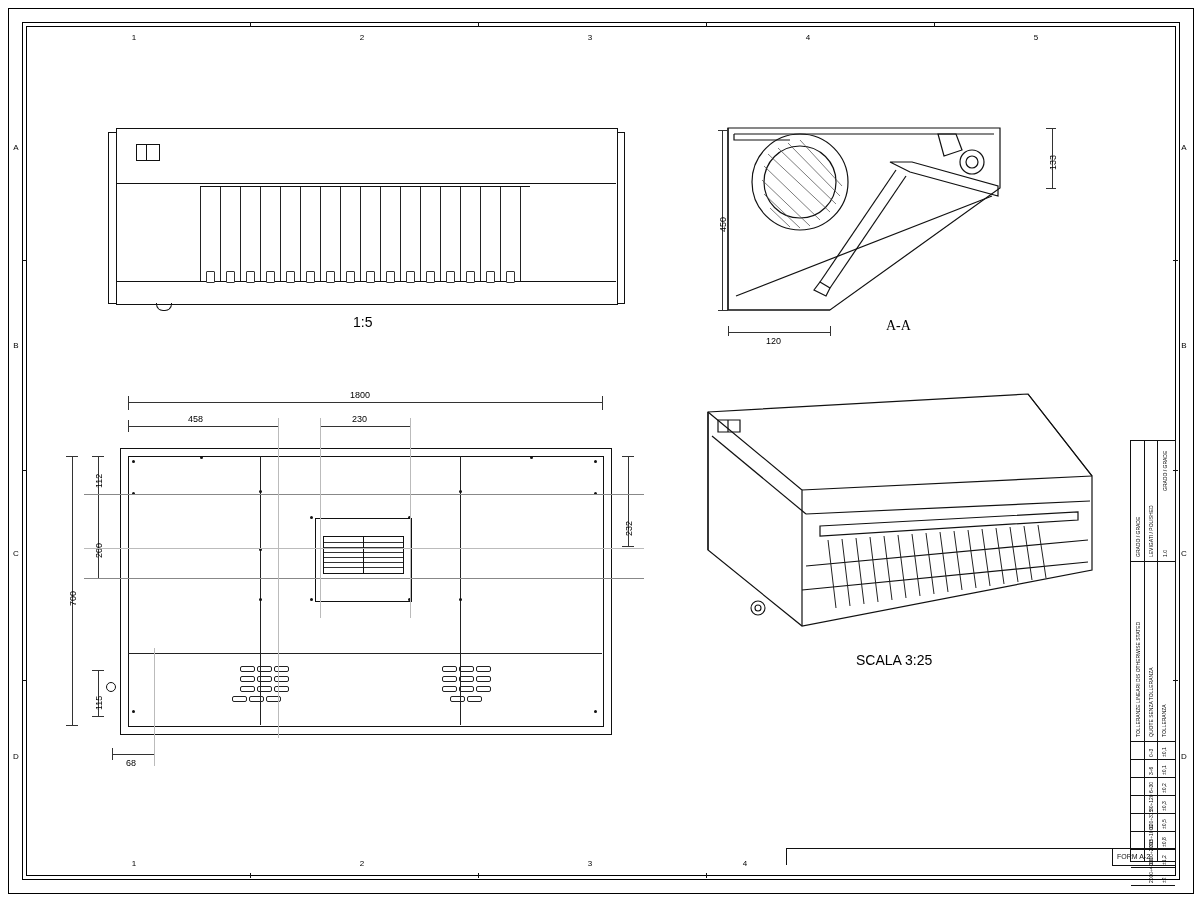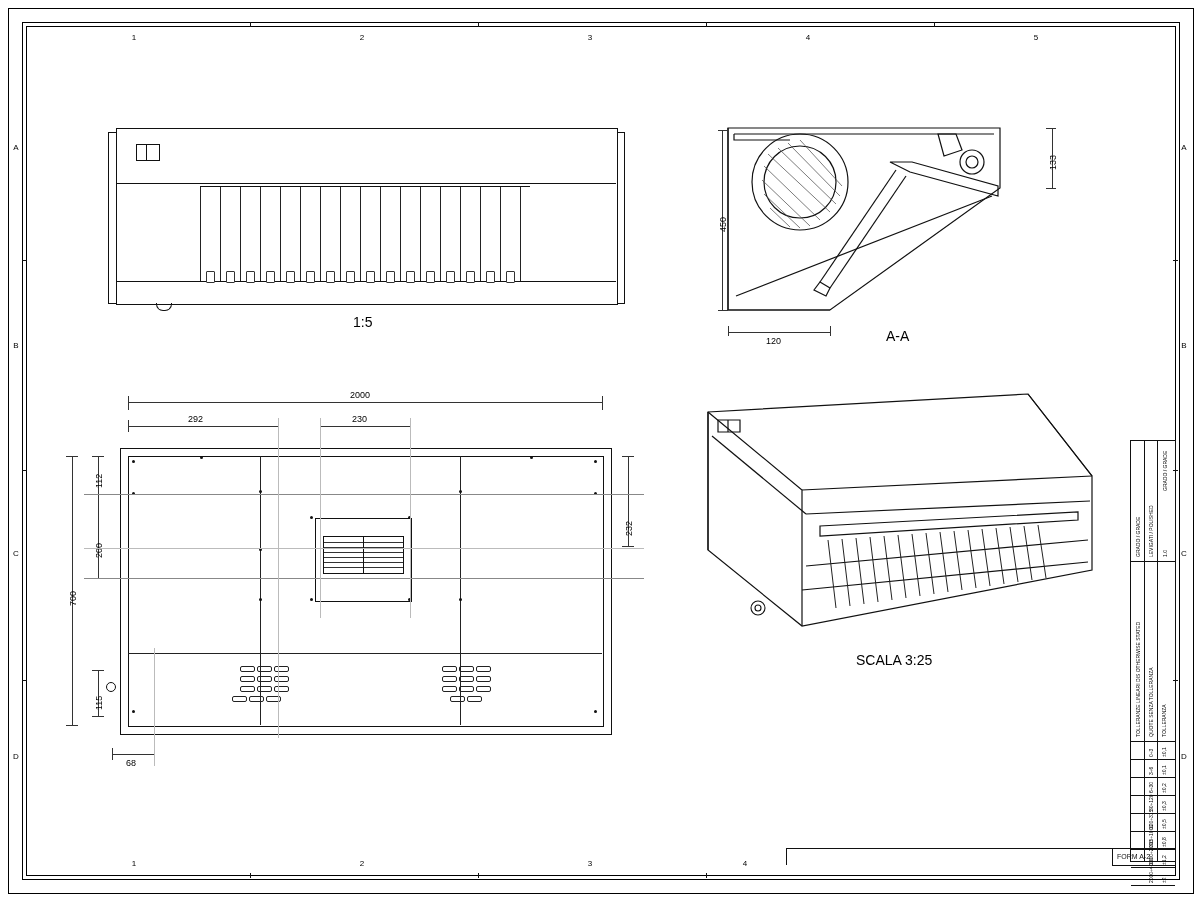--- a/index.html
+++ b/index.html
@@ -191,21 +191,21 @@
     <div class="dim" style="left:18px;top:200px;width:10px;"></div>
     <div class="dimtxt rot" style="left:18px;top:122px;">450</div>
     <div class="dimv" style="left:352px;top:18px;height:60px;"></div>
     <div class="dim" style="left:346px;top:18px;width:10px;"></div>
     <div class="dim" style="left:346px;top:78px;width:10px;"></div>
     <div class="dimtxt rot" style="left:348px;top:60px;">133</div>
     <div class="dim" style="left:28px;top:222px;width:102px;"></div>
     <div class="dimv" style="left:28px;top:216px;height:10px;"></div>
     <div class="dimv" style="left:130px;top:216px;height:10px;"></div>
     <div class="dimtxt" style="left:66px;top:226px;">120</div>
-    <div class="caption" style="left:186px;top:218px;">A-A</div>
+    <div class="caption" style="left:186px;top:208px;font-family:Liberation Serif, serif;">A-A</div>
   </div>
 
   <div id="v3">
     <div class="box"></div>
     <div class="inner"></div>
     <div class="lnv" style="left:140px;top:8px;height:269px;background:#222;"></div>
     <div class="lnv" style="left:340px;top:8px;height:269px;background:#222;"></div>
     <div class="lnh" style="left:8px;top:205px;width:474px;background:#222;"></div>
     <div class="grille"></div>
     <div class="grlines">
@@ -261,26 +261,26 @@
       <div class="dot" style="left:288px;top:150px;"></div>
         <div class="dot" style="left:339px;top:42px;"></div>
       <div class="dot" style="left:339px;top:150px;"></div>
         <div class="dot" style="left:80px;top:8px;"></div>
       <div class="dot" style="left:410px;top:8px;"></div>
     </div>
 
     <div class="dim" style="left:8px;top:-46px;width:474px;"></div>
     <div class="dimv" style="left:8px;top:-52px;height:14px;"></div>
     <div class="dimv" style="left:482px;top:-52px;height:14px;"></div>
-    <div class="dimtxt" style="left:230px;top:-58px;">2000</div>
+    <div class="dimtxt" style="left:230px;top:-58px;">1800</div>
 
     <div class="dim" style="left:8px;top:-22px;width:150px;"></div>
     <div class="dimv" style="left:8px;top:-28px;height:12px;"></div>
     <div class="dimv" style="left:158px;top:-28px;height:12px;"></div>
-    <div class="dimtxt" style="left:68px;top:-34px;">292</div>
+    <div class="dimtxt" style="left:68px;top:-34px;">458</div>
 
     <div class="dim" style="left:200px;top:-22px;width:90px;"></div>
     <div class="dimv" style="left:200px;top:-28px;height:12px;"></div>
     <div class="dimv" style="left:290px;top:-28px;height:12px;"></div>
     <div class="dimtxt" style="left:232px;top:-34px;">230</div>
 
     <div class="dim" style="left:-8px;top:306px;width:42px;"></div>
     <div class="dimv" style="left:-8px;top:300px;height:12px;"></div>
     <div class="dimv" style="left:34px;top:300px;height:12px;"></div>
     <div class="dimtxt" style="left:6px;top:310px;">68</div>

